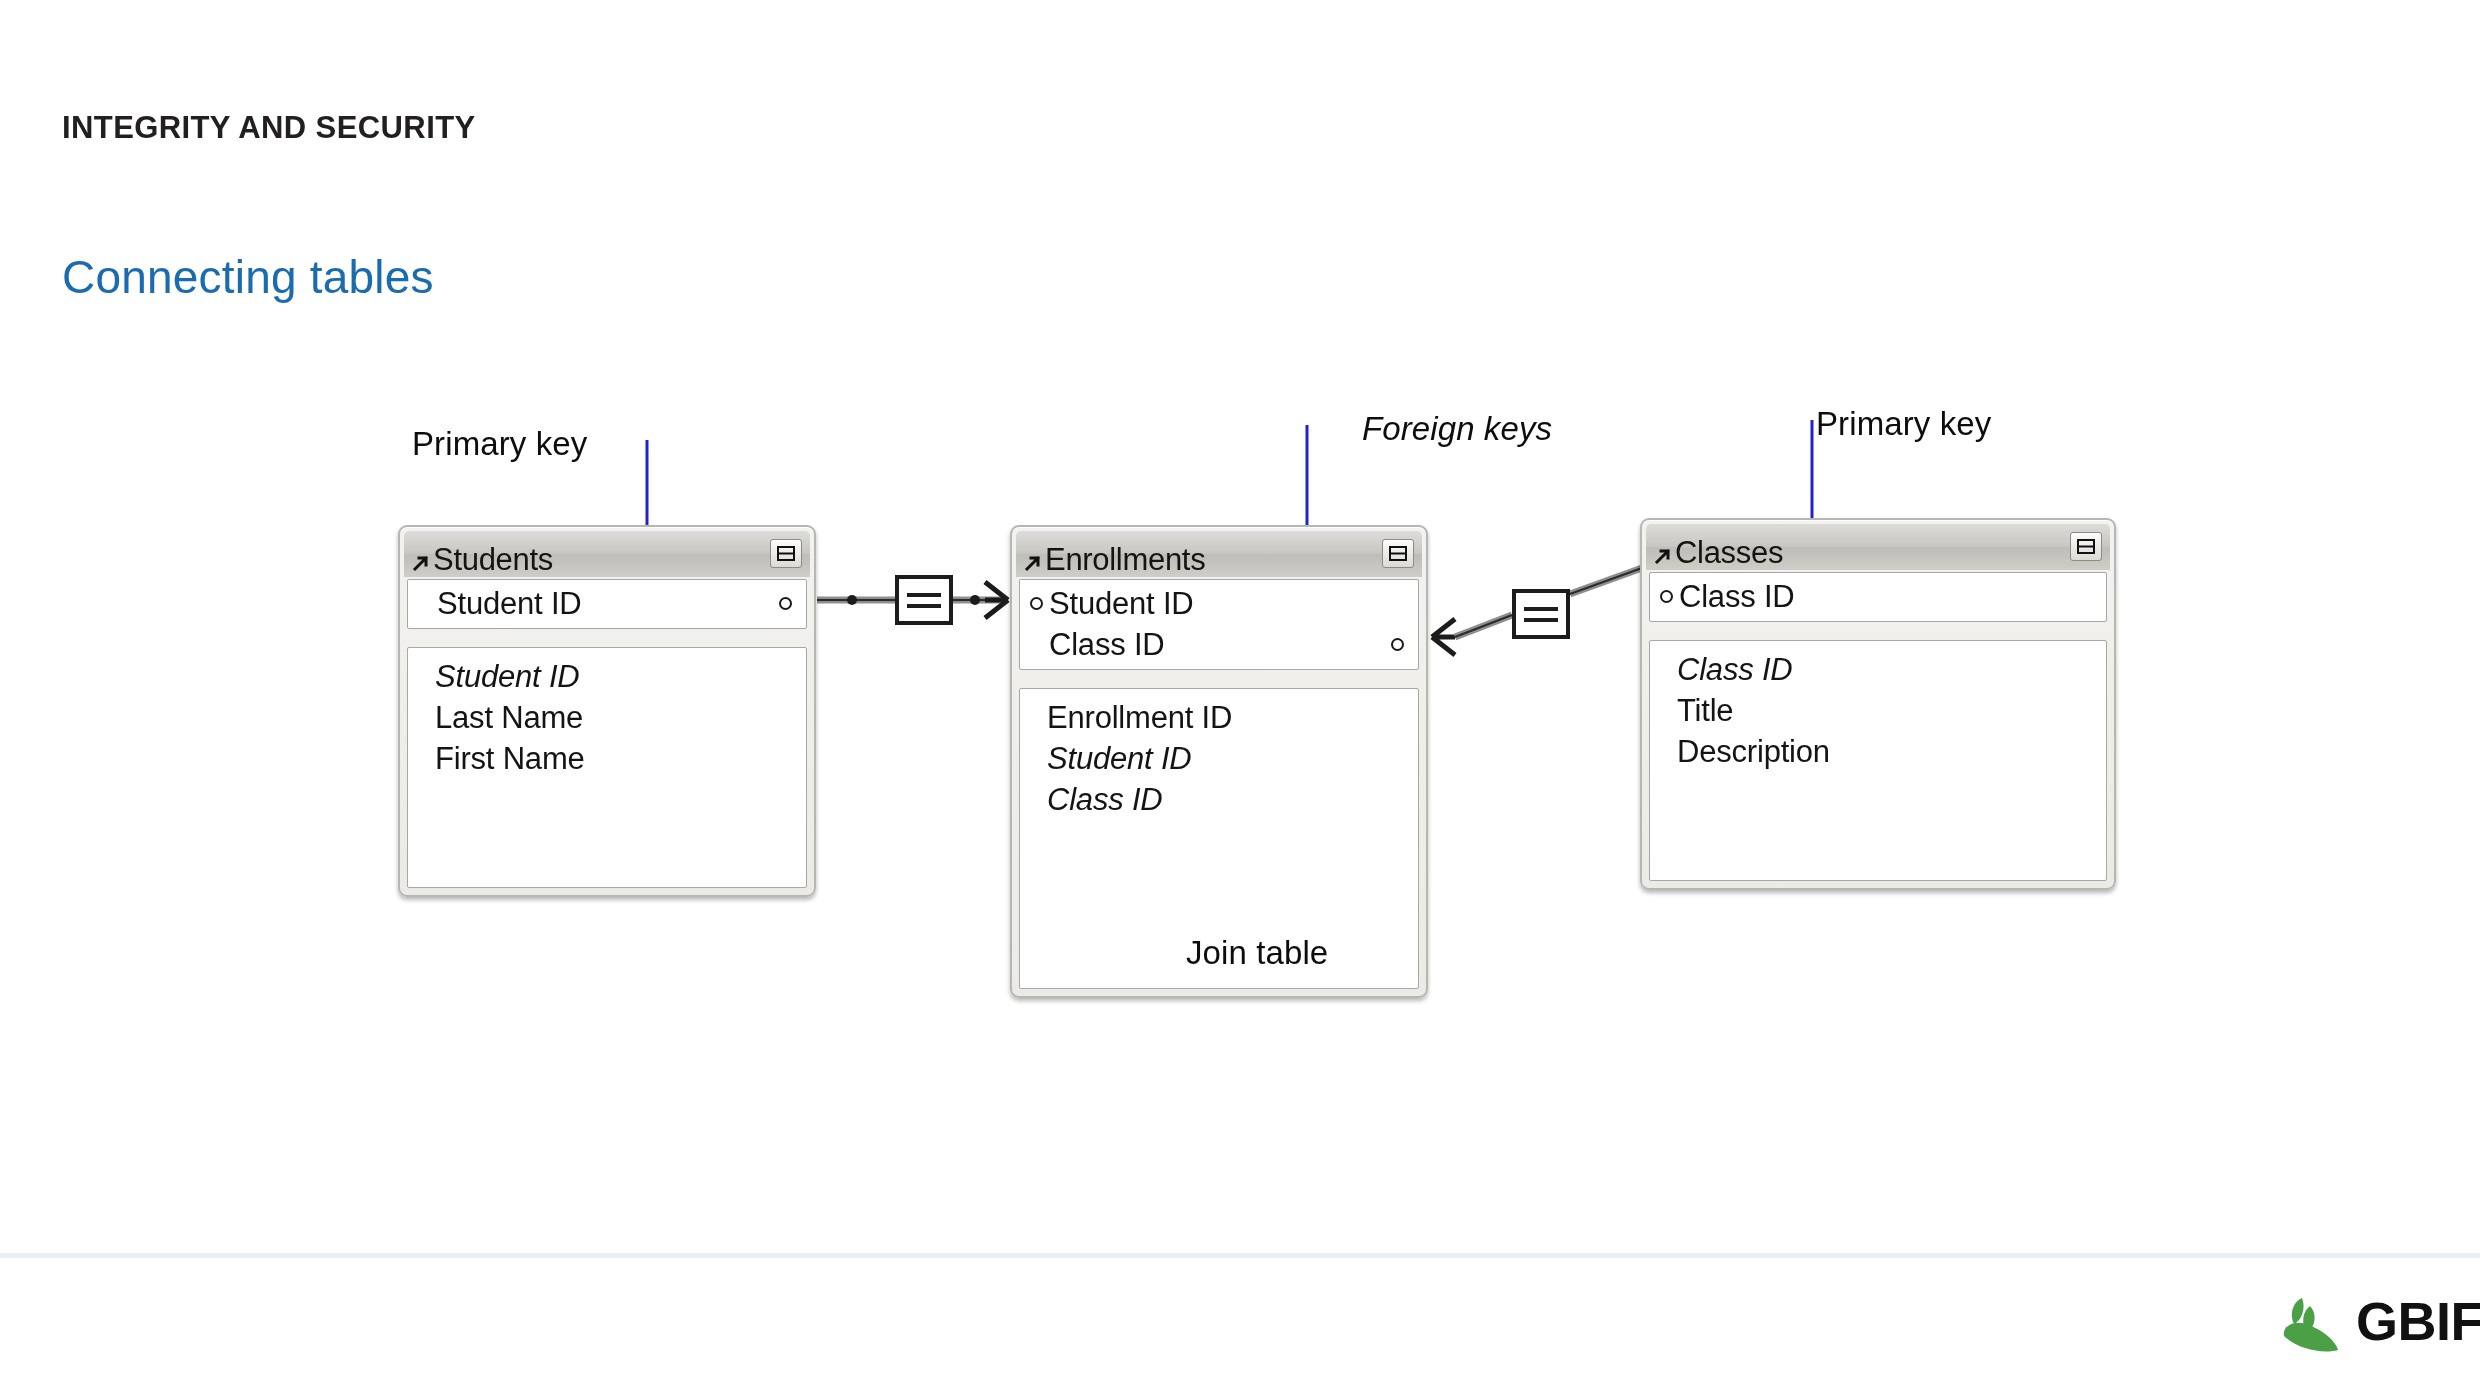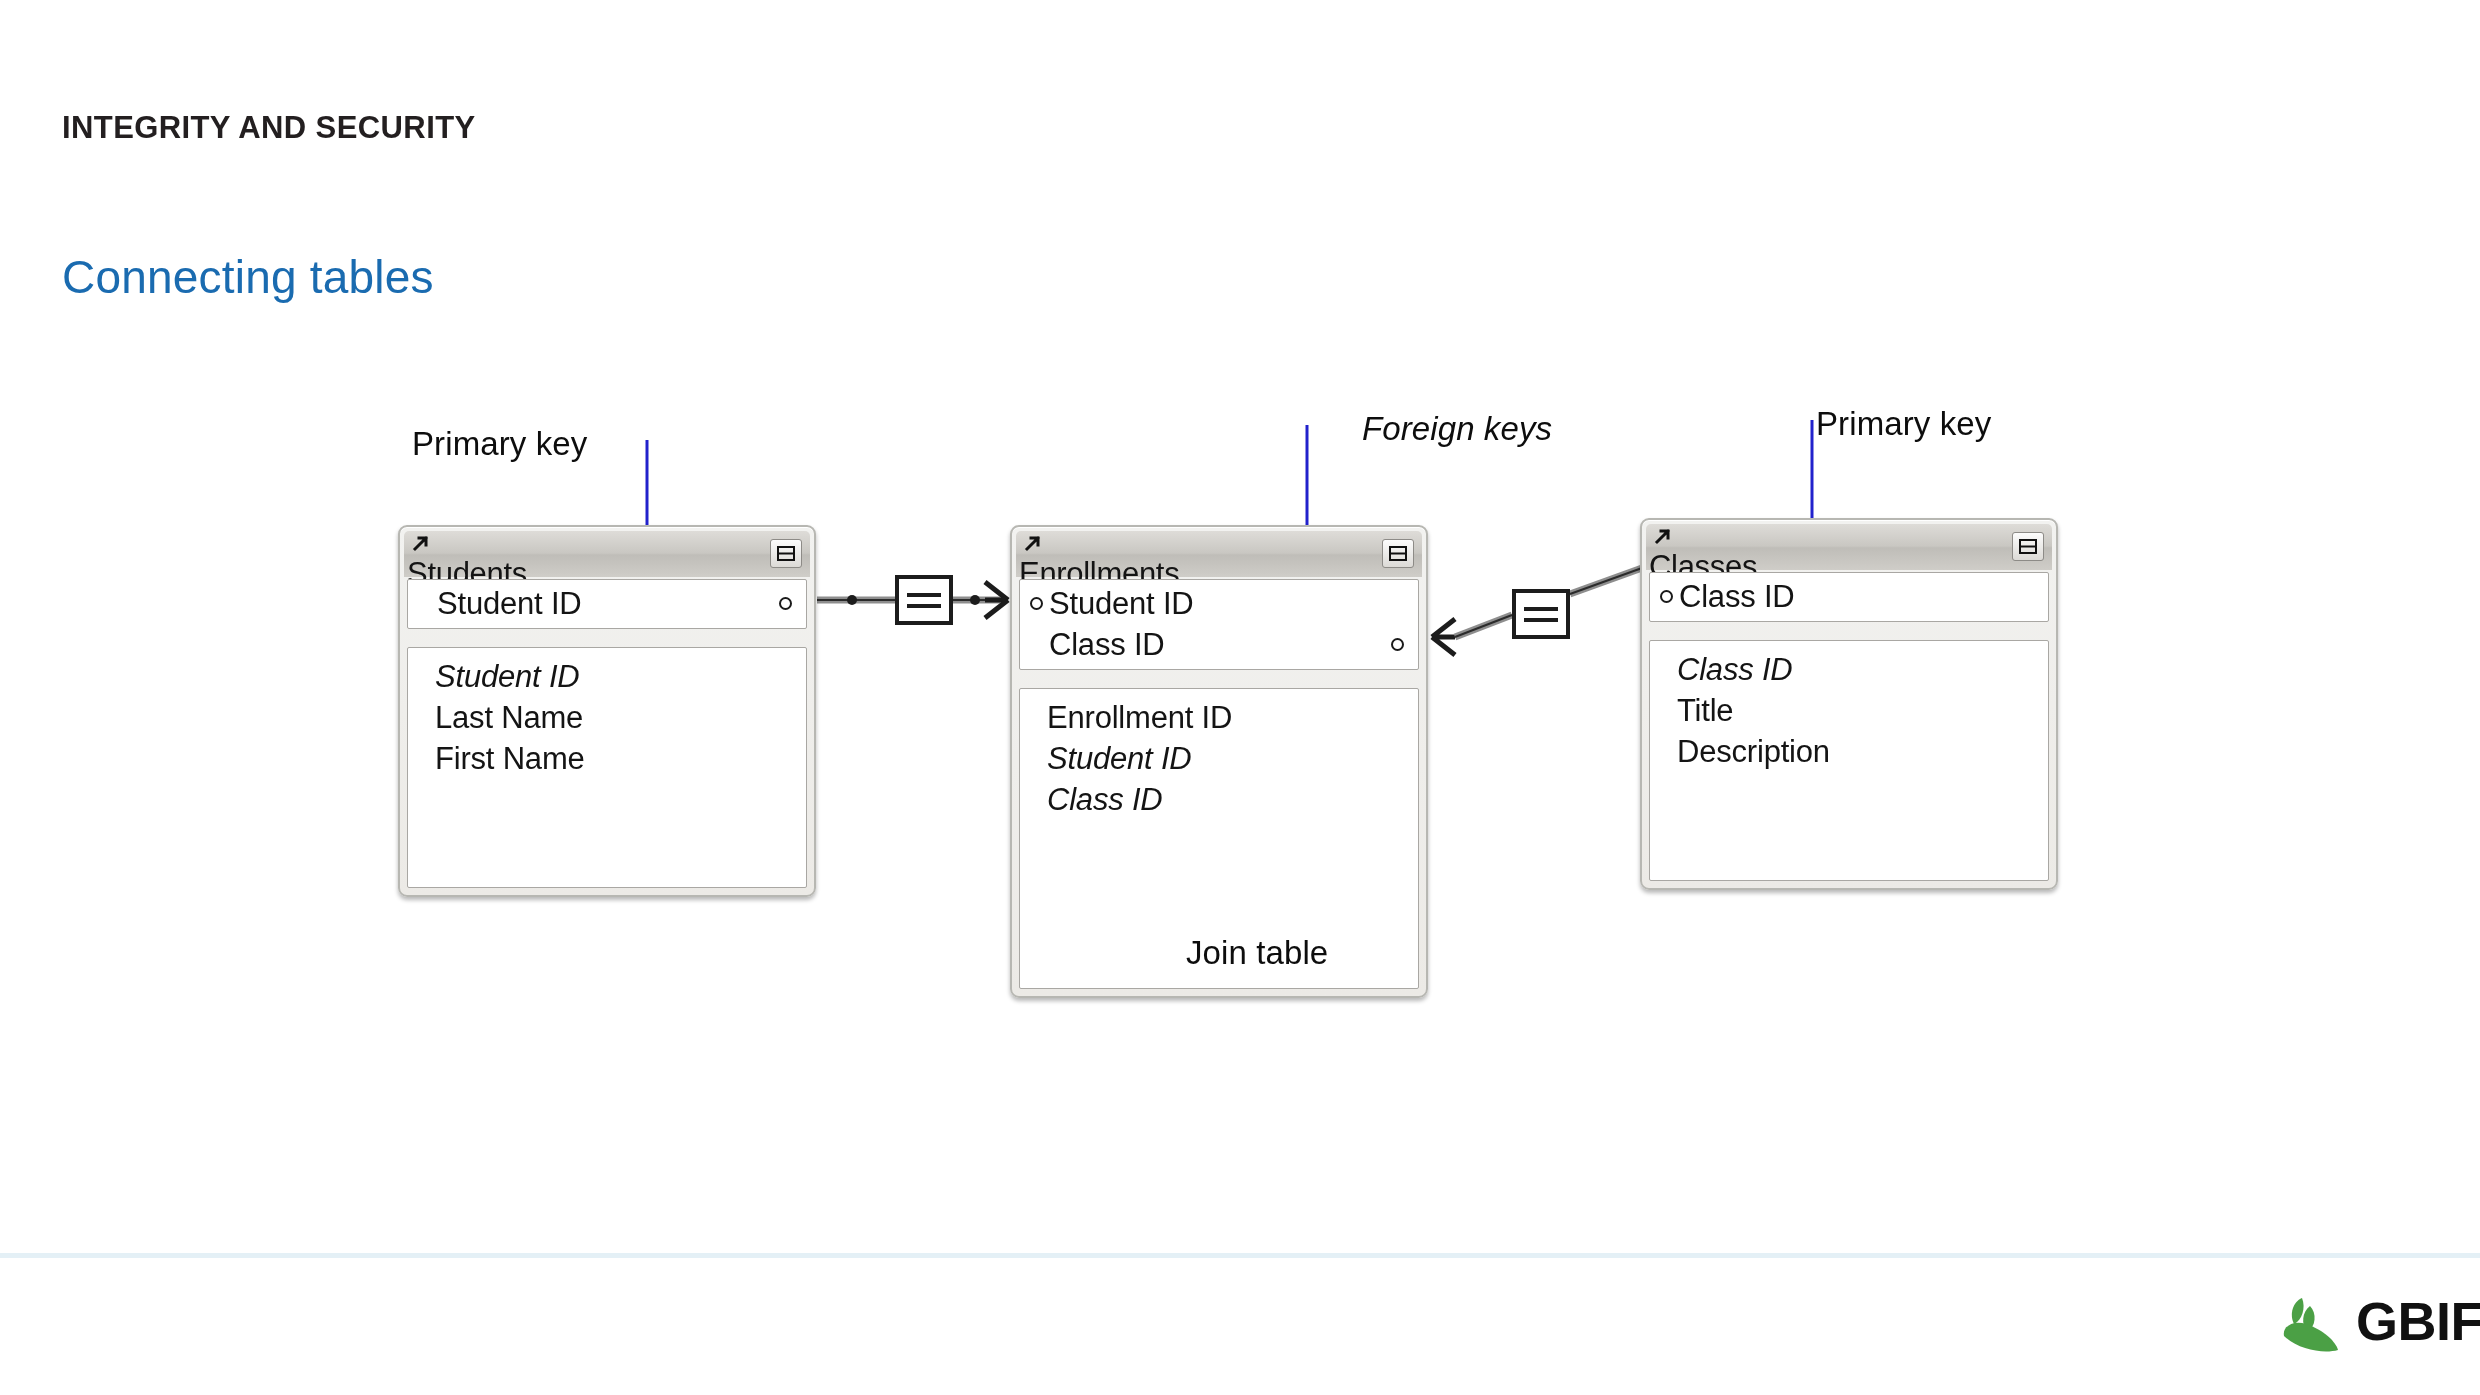--- a/index.html
+++ b/index.html
@@ -85,24 +85,23 @@
     border-radius: 9px;
     box-shadow: 0 3px 4px rgba(0,0,0,0.28), inset 0 1px 0 #ffffff;
     box-sizing: border-box;
     padding: 4px;
   }
   .rtable-titlebar {
     height: 46px;
     background: linear-gradient(to bottom, #dedcd8 0%, #c9c7c2 48%, #bfbdb8 52%, #cfcdc8 100%);
     border-radius: 5px 5px 0 0;
     display: flex;
-    align-items: flex-start;
+    align-items: flex-end;
     padding: 0 5px 0 4px;
     position: relative;
-    flex-direction: column;
   }
   .expand-icon {
     width: 26px;
     height: 26px;
     flex: 0 0 26px;
     display: flex;
     align-items: center;
     justify-content: center;
   }
   .rtable-title {
@@ -341,21 +340,21 @@
       <div class="gapbar"></div>
 
       <div class="fieldlist">
         <div class="field">Enrollment ID</div>
         <div class="field italic">Student ID</div>
         <div class="field italic">Class ID</div>
       </div>
     </div>
   </div>
 
-  <div class="rtable" style="left:1640px; top:518px; width:418px; height:372px;">
+  <div class="rtable" style="left:1640px; top:518px; width:476px; height:372px;">
     <div class="rtable-inner">
       <div class="rtable-titlebar">
         <span class="expand-icon">
           <svg width="22" height="22" viewBox="0 0 22 22">
             <path d="M5 16 L16 5 M9 5 L16 5 L16 12" stroke="#111" stroke-width="3" fill="none" stroke-linecap="square"></path>
           </svg>
         </span>
         <span class="rtable-title">Classes</span>
         <span class="list-icon">
           <svg width="18" height="15" viewBox="0 0 18 15">

